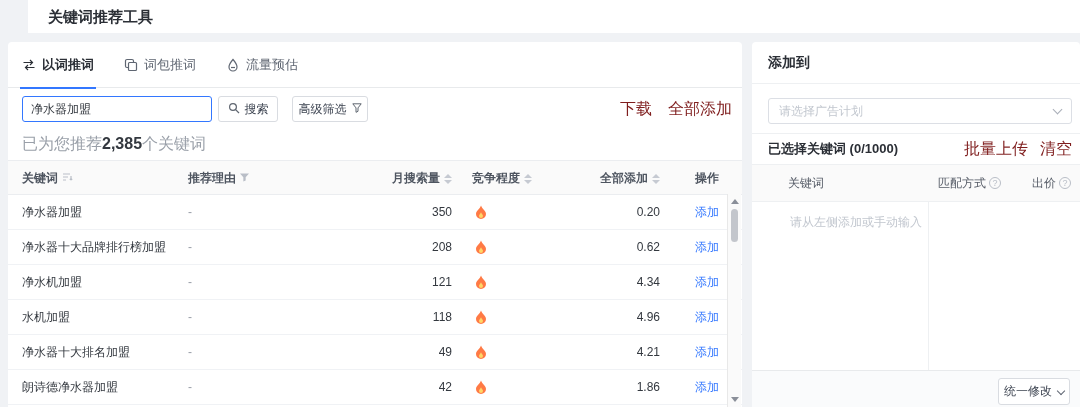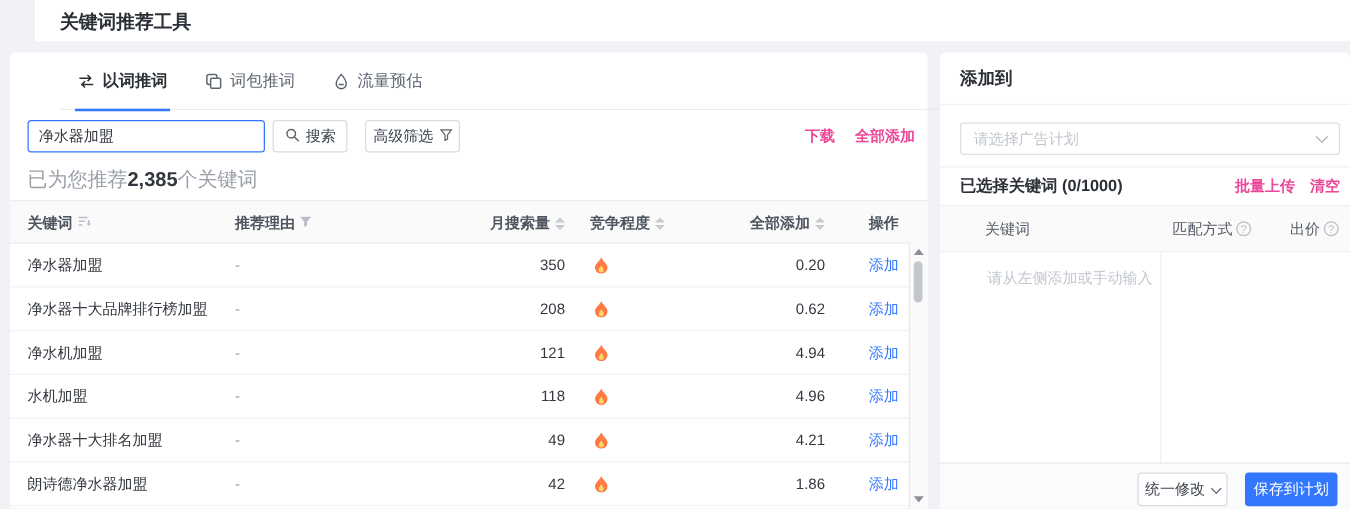--- a/index.html
+++ b/index.html
@@ -10,33 +10,33 @@
   
   .topbar { position:absolute; left:0; top:0; width:1080px; height:33px; background:#fff;margin-left:28px; }
   .page-title { position:absolute; left:20px; top:8px; font-size:15px; font-weight:bold; color:#2b2f36; }
 
   
   .panel { position:absolute; top:42px; background:#fff; border-radius:4px 4px 0 0; }
   .left-panel { left:8px; width:734px; height:365px; }
   .right-panel { left:752px; width:328px; height:365px; }
 
   
-  .tabbar { position:absolute; left:0; top:0; width:100%; height:46px; border-bottom:1px solid #e8eaec; display:flex; align-items:center; padding:11px 12px;margin-left:40px; }
+  .tabbar { position:absolute; left:0; top:0; width:100%; height:46px; border-bottom:1px solid #e8eaec; display:flex; align-items:center; padding:11px 12px; }
   .tab { position:relative; height:46px; display:flex; align-items:center; gap:6px; margin-right:26px; font-size:13px; color:#5f6672; cursor:pointer; padding:0 2px; }
   .tab.active { color:#2b2f36; font-weight:bold; }
   .tab.active::after { content:""; position:absolute; left:0; right:0; bottom:-1px; height:2px; background:#3377ff; }
   .tab svg { display:block; }
 
   .toolbar { position:absolute; left:0; top:54px; width:100%; height:26px; }
   .kw-input { position:absolute; left:14px; top:0; width:190px; height:26px; border:1px solid #3377ff; border-radius:3px; padding:0 8px; font-size:12px; color:#33383f; outline:none; font-family:"Liberation Sans", sans-serif; }
   .btn { display:inline-flex; align-items:center; justify-content:center; gap:5px; height:26px; border:1px solid #d9dce1; border-radius:3px; background:#fff; color:#3c4350; font-size:12px; cursor:pointer; font-family:"Liberation Sans", sans-serif; }
   .search-btn { position:absolute; left:210px; top:0; width:60px;align-items:center; }
   .filter-btn { position:absolute; left:284px; top:0; width:76px; }
   .toolbar-links { position:absolute; right:10px; top:0; height:26px; display:flex; align-items:center; gap:16px; }
-  .blue-link { color:#ec4899; text-decoration:none; font-size:12px; cursor:pointer;font-weight:bold; }
+  .blue-link { color:#7f1d1d; text-decoration:none; font-size:16px; cursor:pointer; }
 
   .summary { position:absolute; left:14px; top:92px; font-size:16px; color:#9aa0a9; }
   .summary b { color:#33383f; }
 
   .thead { position:absolute; left:0; top:118px; width:100%; height:35px; background:#fafafa; border-top:1px solid #ebedf0; border-bottom:1px solid #ebedf0; line-height:34px; font-weight:bold; color:#4e5560; }
   .tbody { position:absolute; left:0; top:153px; width:100%; }
   .trow { position:relative; height:35px; line-height:35px; border-bottom:1px solid #f0f2f5; }
   .c, .h { position:absolute; top:0; white-space:nowrap; }
   .h-kw,  .c-kw  { left:14px; }
   .h-reason, .c-reason { left:180px; }
@@ -194,21 +194,21 @@
       </div>
 
       <div class="trow">
         <span class="c c-kw">净水机加盟</span>
         <span class="c c-reason">-</span>
         <span class="c c-vol">121</span>
         <span class="c c-flame"><svg width="12" height="14" viewBox="0 0 12 14">
               <path fill="#ff7a45" d="M6 .5C6.8 3.6 11 5.6 11 9A5 5 0 0 1 1 9C1 5.6 5.2 3.6 6 .5z"></path>
               <path fill="#ffd666" d="M6 7.2c.5 1.6 2 2.2 2 3.7a2 2 0 0 1-4 0c0-1.5 1.5-2.1 2-3.7z"></path>
             </svg></span>
-        <span class="c c-bid">4.94</span>
+        <span class="c c-bid">4.34</span>
         <a class="c c-act">添加</a>
       </div>
 
       <div class="trow">
         <span class="c c-kw">水机加盟</span>
         <span class="c c-reason">-</span>
         <span class="c c-vol">118</span>
         <span class="c c-flame"><svg width="12" height="14" viewBox="0 0 12 14">
               <path fill="#ff7a45" d="M6 .5C6.8 3.6 11 5.6 11 9A5 5 0 0 1 1 9C1 5.6 5.2 3.6 6 .5z"></path>
               <path fill="#ffd666" d="M6 7.2c.5 1.6 2 2.2 2 3.7a2 2 0 0 1-4 0c0-1.5 1.5-2.1 2-3.7z"></path>
@@ -276,17 +276,16 @@
     <div class="rp-body">
       <div class="rp-empty">请从左侧添加或手动输入</div>
       <div class="rp-vline"></div>
     </div>
 
     <div class="rp-footer">
       <button class="btn bulk-btn">
         <span>统一修改</span>
         <i class="chevron"></i>
       </button>
-      <button class="save-btn">保存到计划</button>
     </div>
   </div>
 
 </div>
 
 </body></html>

